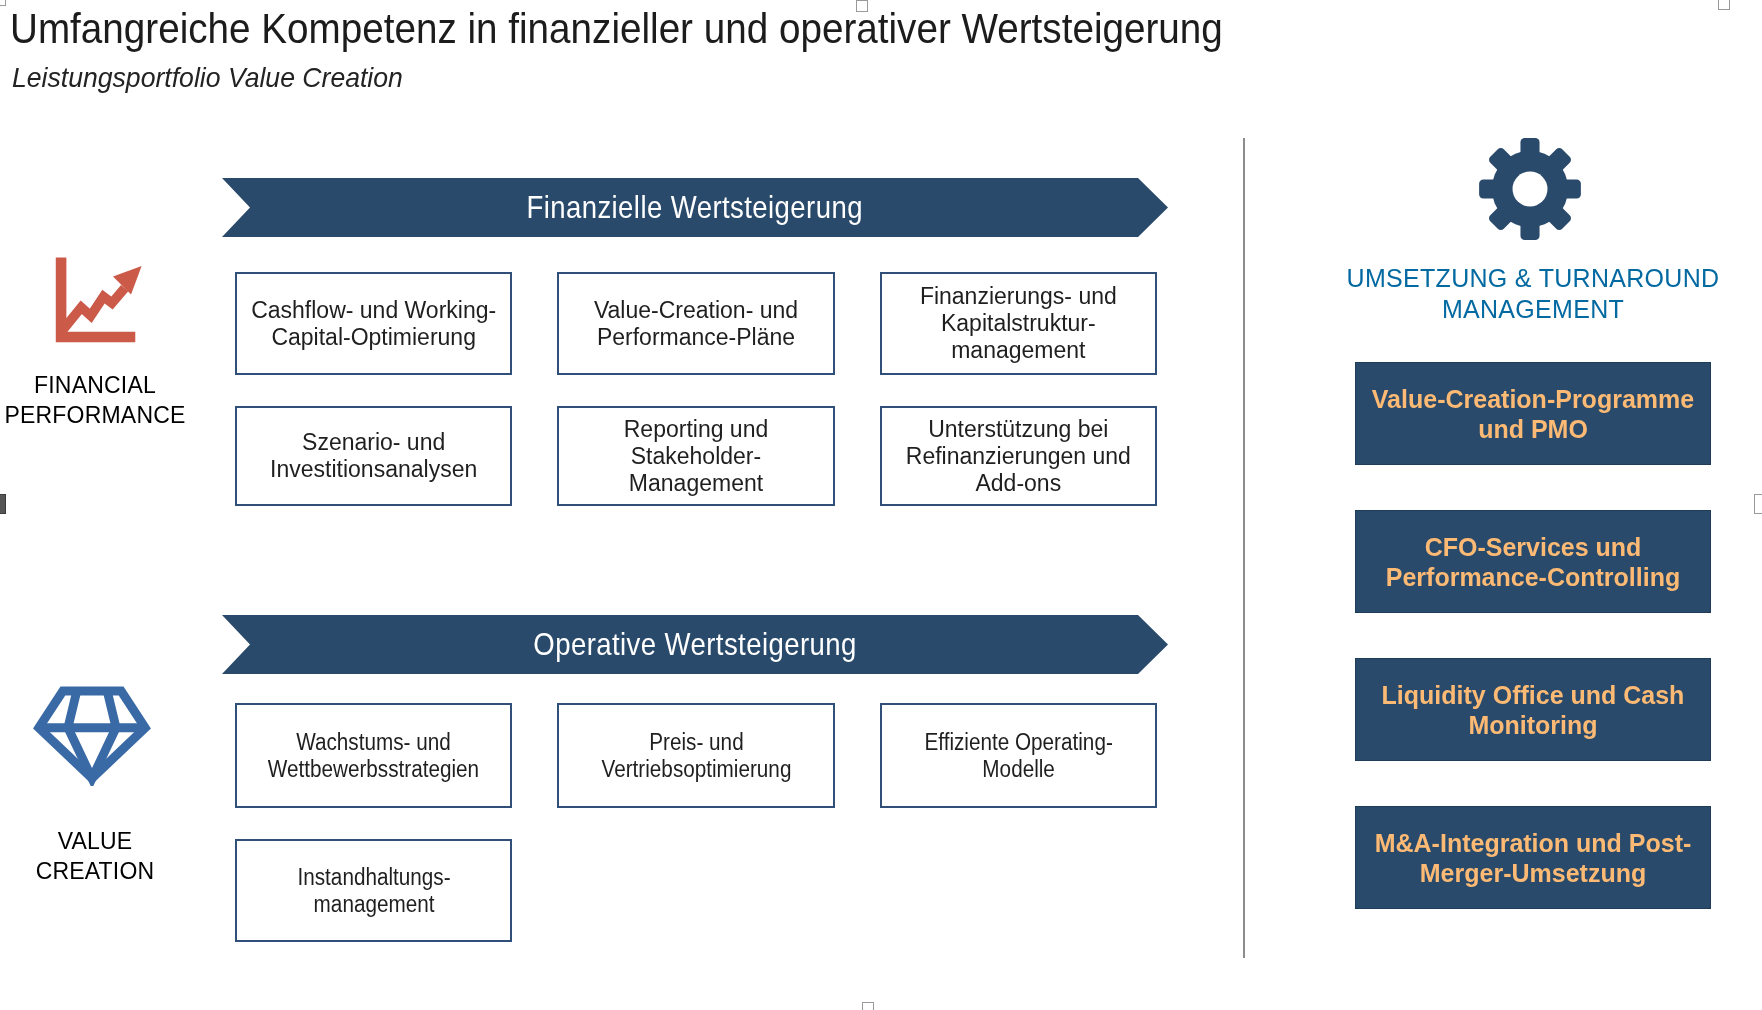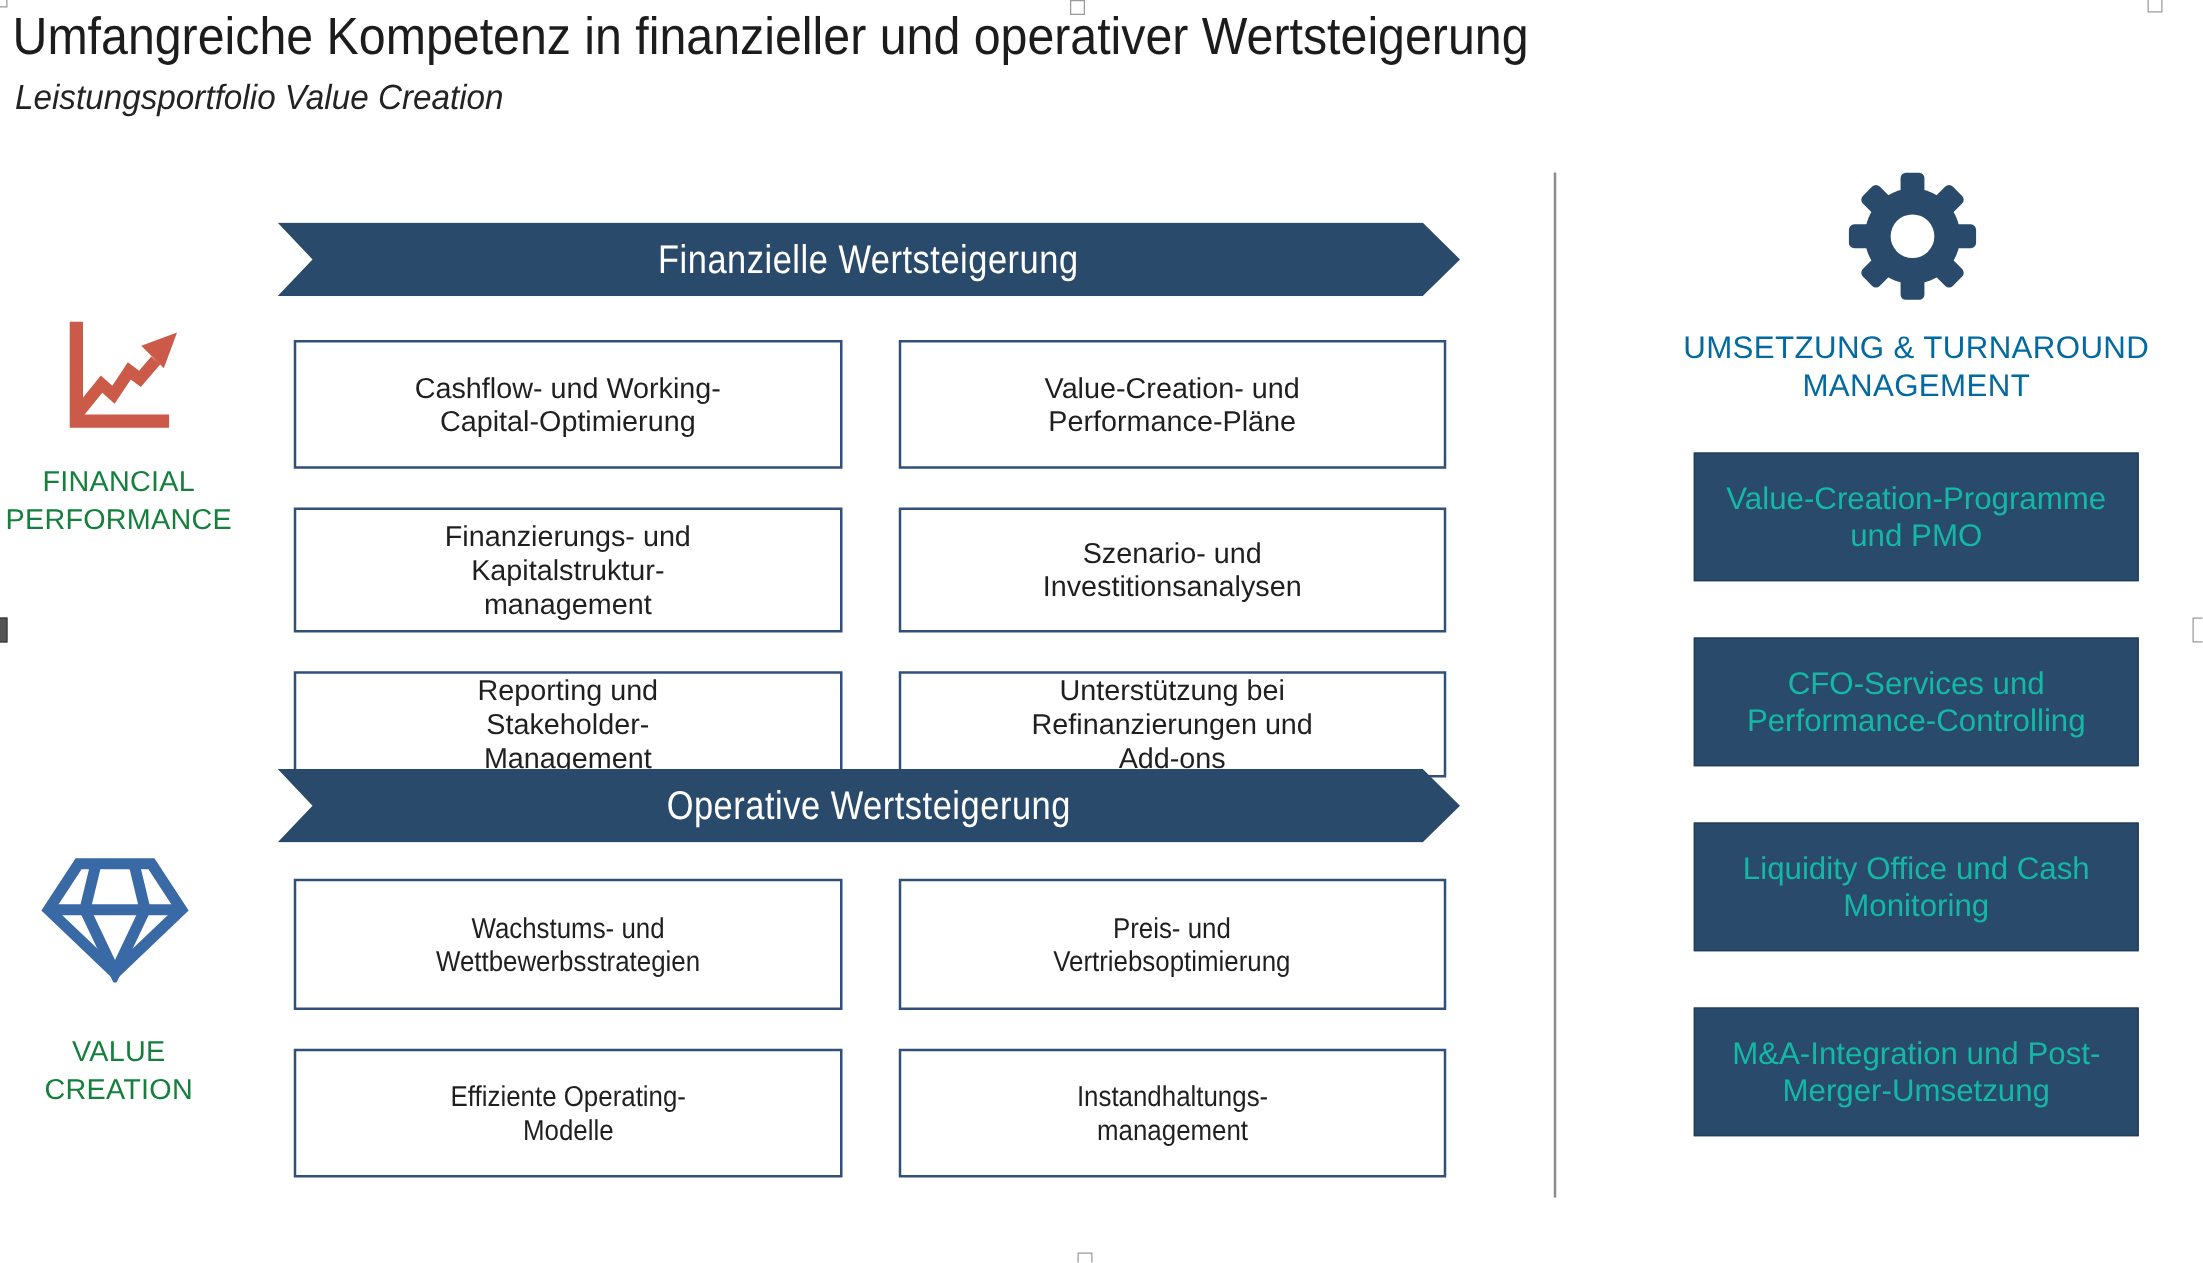--- a/index.html
+++ b/index.html
@@ -23,40 +23,40 @@
   }
   .subtitle{
     left:12px;top:62px;font-size:28px;font-style:italic;color:#232323;
     transform:scaleX(0.95);transform-origin:left top;white-space:nowrap;
   }
   
   .chart-icon{left:42px;top:246px;width:106px;height:112px;}
   .diamond-icon{left:24px;top:672px;width:136px;height:114px;}
   .rail-label{
     left:0;width:190px;text-align:center;font-size:23px;line-height:30px;
-    color:#15803d;white-space:pre-line;letter-spacing:0.2px;
+    color:#000000;white-space:pre-line;letter-spacing:0.2px;
   }
   .rail-label.fin{top:370px;}
   .rail-label.val{top:798px;margin-top:28px;}
   
   .banner{
     left:222px;width:946px;height:59px;background:var(--navy);
     clip-path:polygon(0 0, calc(100% - 30px) 0, 100% 50%, calc(100% - 30px) 100%, 0 100%, 28px 50%);
     display:flex;align-items:center;justify-content:center;
   }
   .banner.fin{top:178px;}
   .banner.op{top:615px;}
   .banner-label{
     color:#ffffff;font-size:32px;letter-spacing:0.5px;
     transform:scaleX(0.86);white-space:nowrap;
   }
   
   .grid{
     left:235px;width:922px;display:grid;
-    grid-template-columns:repeat(2,1fr);column-gap:45px;row-gap:31px;
+    grid-template-columns:repeat(3,1fr);column-gap:45px;row-gap:31px;
   }
   .grid.fin{top:272px;grid-template-rows:103px 100px;}
   .grid.op{top:703px;grid-template-rows:105px 103px;}
   .cap-box{
     background:#ffffff;border:2px solid var(--box-border);box-sizing:border-box;
     display:flex;align-items:center;justify-content:center;text-align:center;
   }
   .cap-box span{
     font-size:23px;line-height:27px;color:var(--ink);white-space:pre-line;
   }
@@ -66,21 +66,21 @@
   .gear-icon{left:1477px;top:134px;width:106px;height:110px;}
   .rp-heading{
     left:1345px;top:263px;width:376px;text-align:center;font-size:25px;line-height:31px;
     color:#0369a1;white-space:pre-line;letter-spacing:0.3px;
   }
   .svc-box{
     left:1355px;width:356px;height:103px;background:var(--navy);border:1px solid #203D57;
     box-sizing:border-box;display:flex;align-items:center;justify-content:center;
   }
   .svc-box span{
-    color:#14b8a6;font-weight:400;font-size:25px;line-height:30px;
+    color:#fdba74;font-weight:700;font-size:25px;line-height:30px;
     text-align:center;white-space:pre-line;
   }
   .svc-1{top:362px;} .svc-2{top:510px;} .svc-3{top:658px;} .svc-4{top:806px;}
   
   .handle{
     position:absolute;width:12px;height:12px;background:#ffffff;
     border:1px solid #9a9a9a;box-sizing:border-box;
   }
   .handle.dark{background:#555555;border-color:#3c3c3c;}
 </style>

